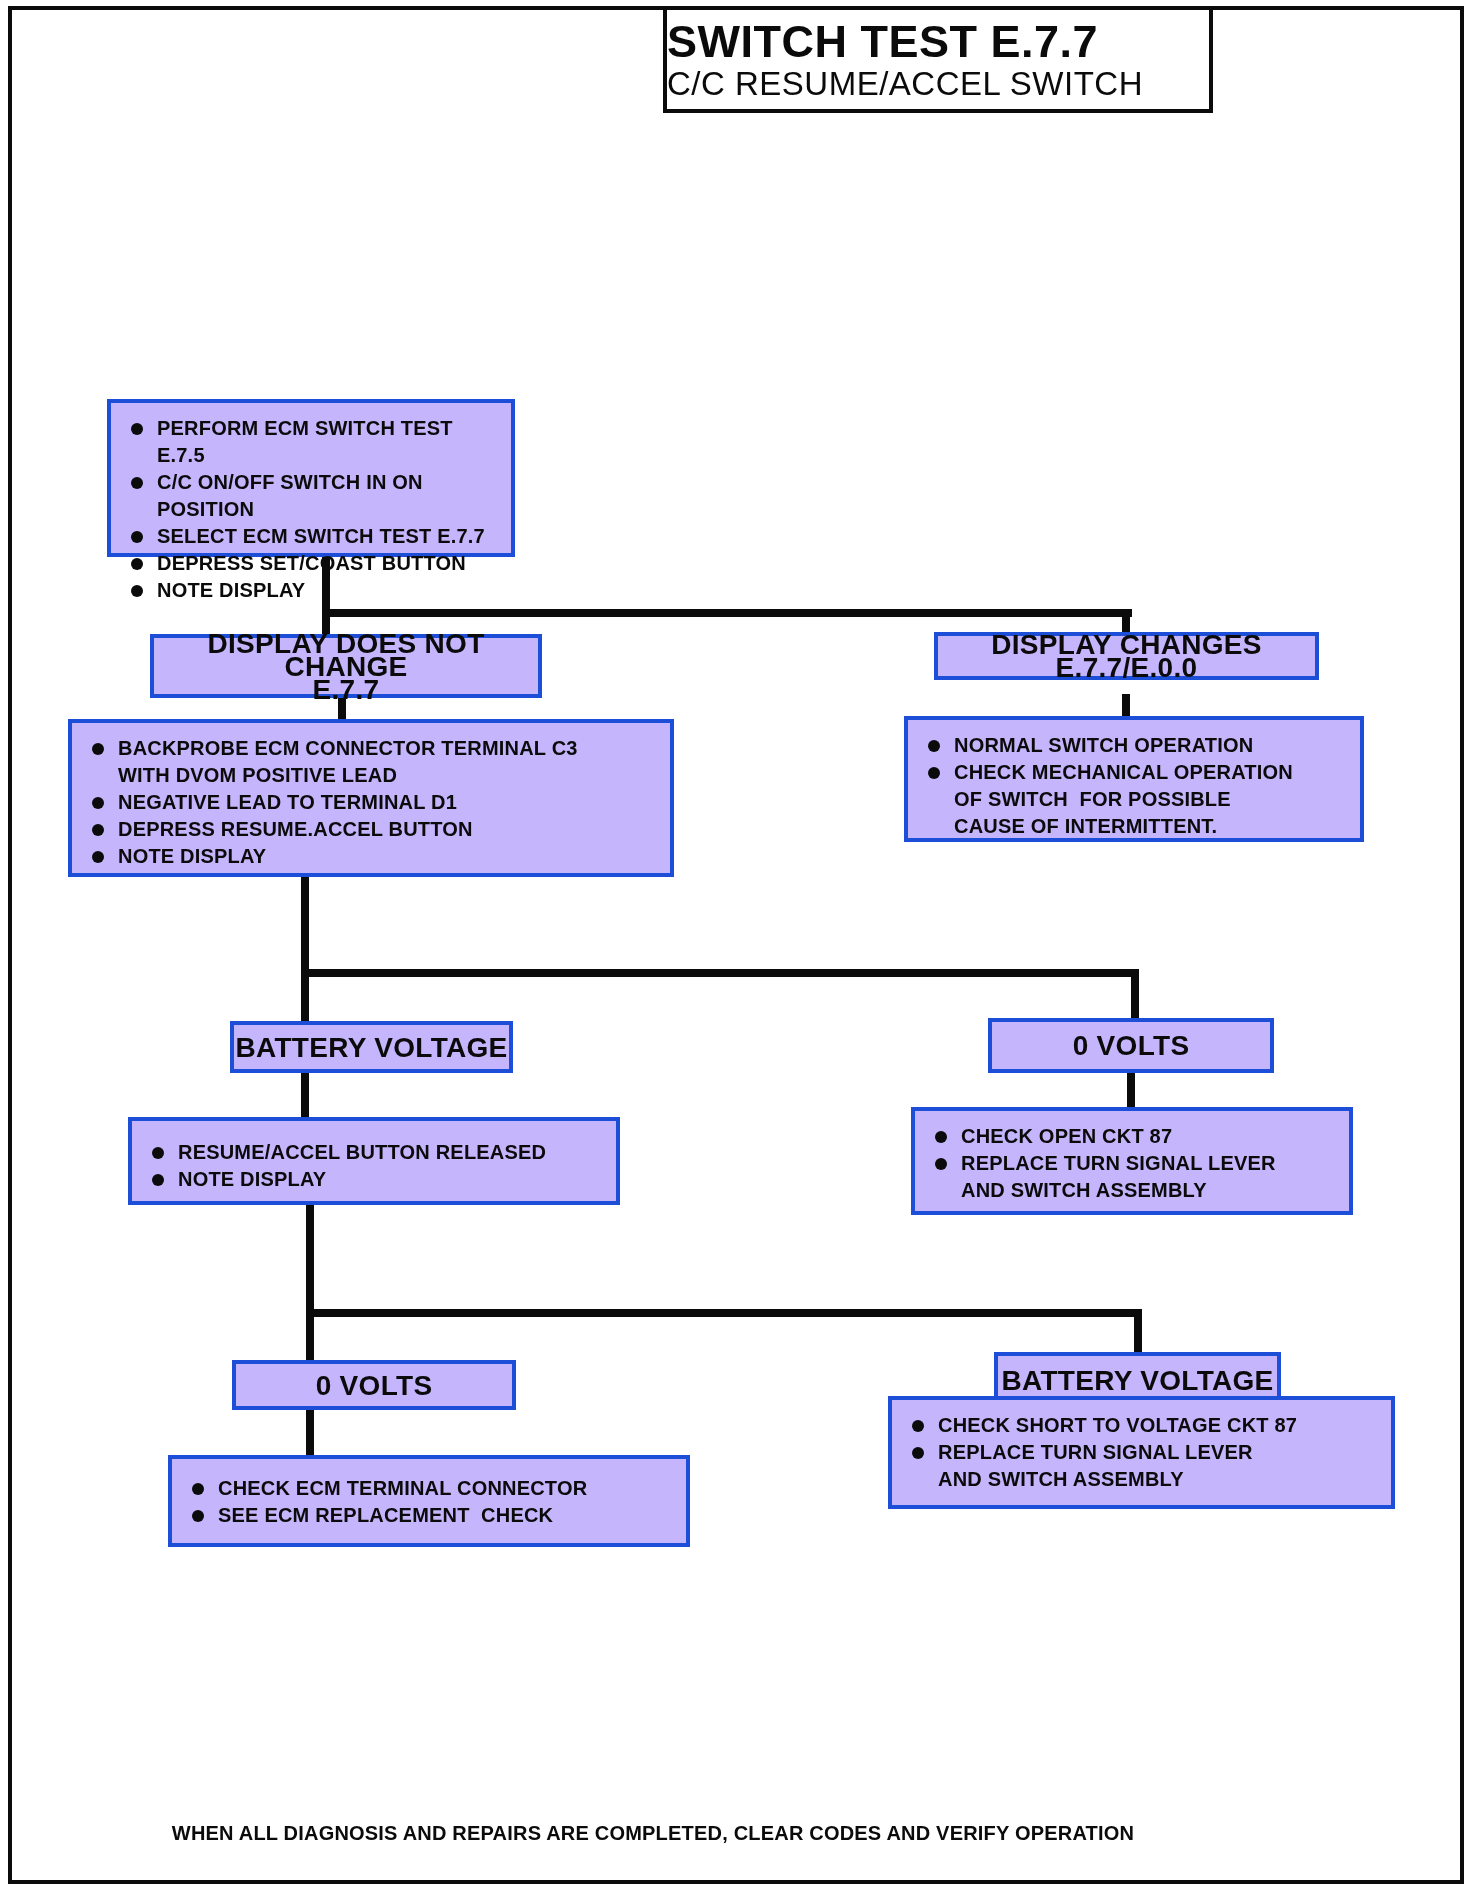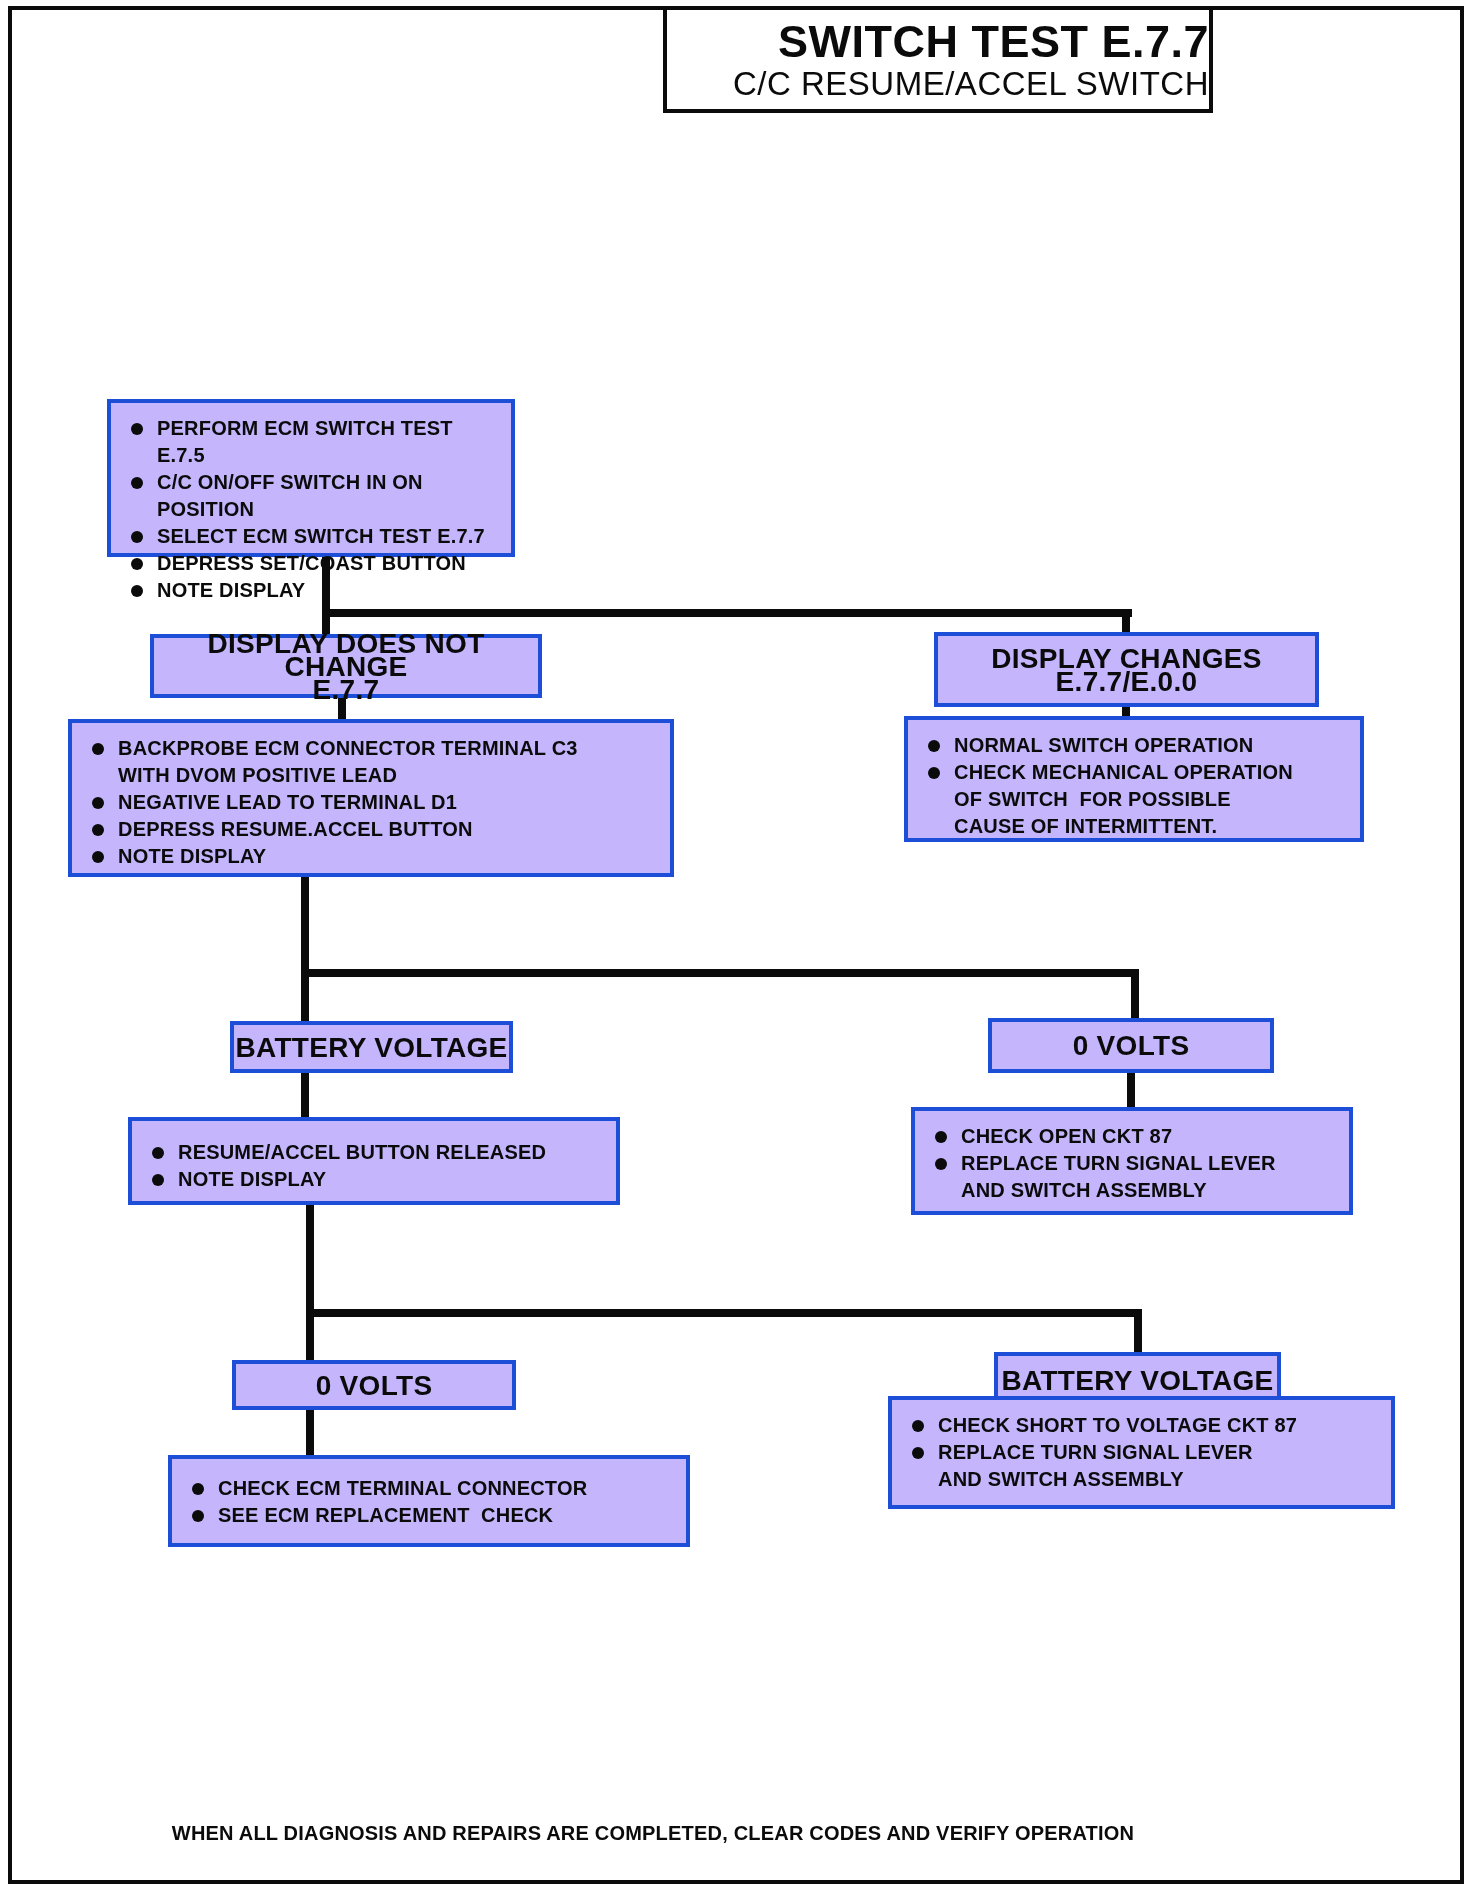--- a/index.html
+++ b/index.html
@@ -1,38 +1,38 @@
 <!DOCTYPE html>
 <html><head>
 <meta charset="utf-8">
 <style>
   html,body{margin:0;padding:0;background:#fff;}
   .page{position:relative;width:1472px;height:1890px;background:#fff;overflow:hidden;
         font-family:"Liberation Sans", sans-serif;color:#0b0b0b;}
   .page-border{position:absolute;left:8px;top:6px;right:8px;bottom:6px;border:4px solid #0b0b0b;}
   .title-box{position:absolute;left:663px;top:6px;width:542px;height:99px;border:4px solid #0b0b0b;
-             background:#fff;display:flex;flex-direction:column;align-items:flex-end;justify-content:center;}
+             background:#fff;display:flex;flex-direction:column;align-items:flex-start;justify-content:center;}
   .title-main{font-size:45px;font-weight:900;letter-spacing:0.5px;line-height:48px;}
   .title-sub{font-size:33px;font-weight:400;letter-spacing:0.5px;line-height:36px;}
   .note{position:absolute;left:103px;top:336px;width:1290px;font-size:20px;font-weight:700;line-height:27px;}
   .note-line2{padding-left:78px;}
   .fbox{position:absolute;border:4px solid #1d4ed8;background:#c4b5fd;box-sizing:border-box;}
   .blist{padding:12px 8px 8px 14px;}
   .bitem{display:flex;align-items:flex-start;font-size:20px;font-weight:700;line-height:27px;}
   .dot{width:12px;height:12px;border-radius:50%;background:#0b0b0b;flex:none;margin:8px 14px 0 6px;}
   .btext{white-space:pre-line;letter-spacing:0.2px;}
   .cbox{display:flex;flex-direction:column;align-items:center;justify-content:center;
         font-size:28px;font-weight:700;line-height:23px;text-align:center;letter-spacing:0.3px;}
   .line{position:absolute;background:#0b0b0b;}
   .footer{position:absolute;left:103px;top:1822px;width:1100px;text-align:center;
           font-size:20px;font-weight:700;letter-spacing:0.2px;}
   
   .b-a{left:107px;top:399px;width:408px;height:158px;}
   .b-b{left:150px;top:634px;width:392px;height:64px;}
-  .b-c{left:934px;top:632px;width:385px;height:75px;}
+  .b-c{left:934px;top:632px;width:385px;height:48px;}
   .b-d{left:68px;top:719px;width:606px;height:158px;}
   .b-e{left:904px;top:716px;width:460px;height:126px;}
   .b-f{left:230px;top:1021px;width:283px;height:52px;}
   .b-g{left:988px;top:1018px;width:286px;height:55px;}
   .b-h{left:128px;top:1117px;width:492px;height:88px;}
   .b-h .blist{padding-top:18px;}
   .b-i{left:911px;top:1107px;width:442px;height:108px;}
   .b-j{left:232px;top:1360px;width:284px;height:50px;}
   .b-k{left:994px;top:1352px;width:287px;height:56px;}
   .b-l{left:168px;top:1455px;width:522px;height:92px;}

